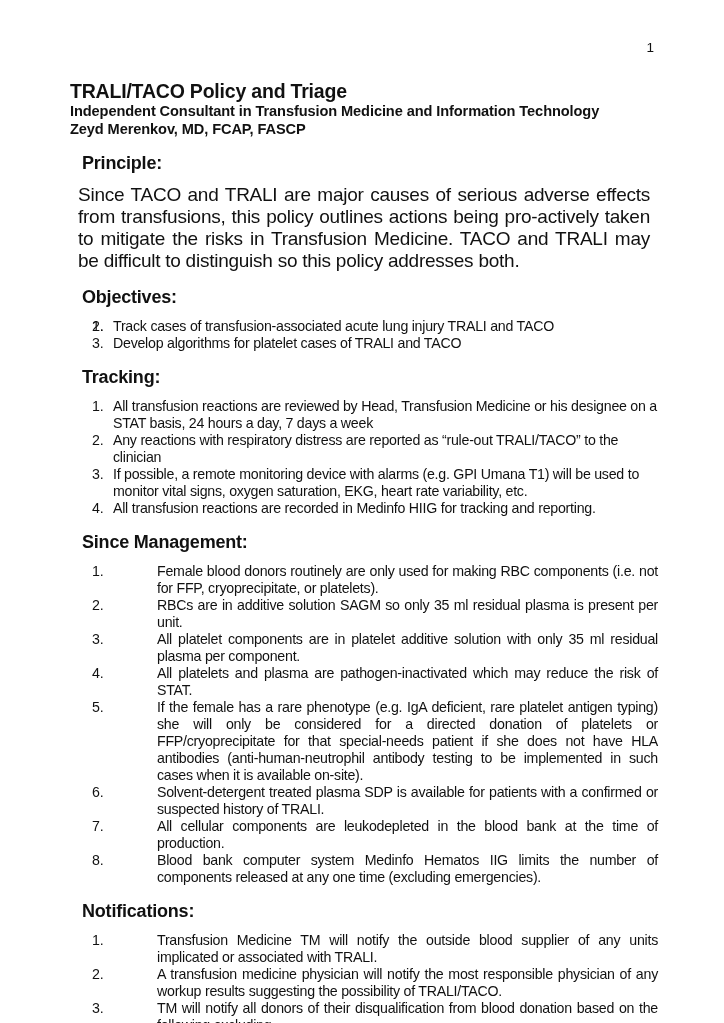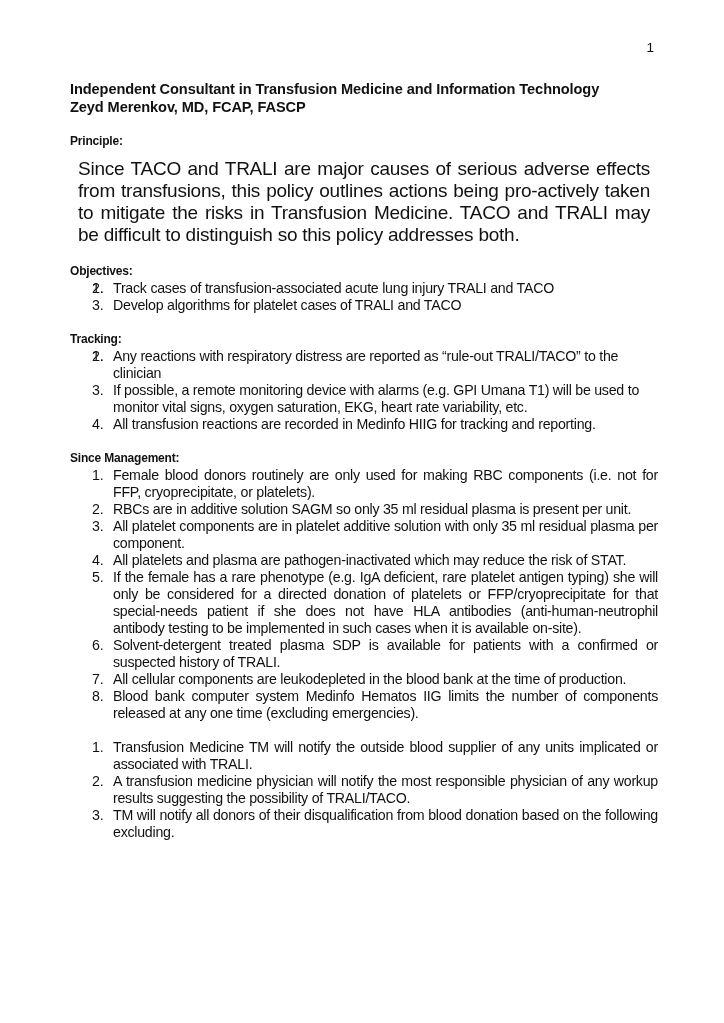--- a/index.html
+++ b/index.html
@@ -3,34 +3,35 @@
 <meta charset="utf-8">
 <style>
   html, body { margin: 0; padding: 0; background: #ffffff; }
   body { width: 724px; height: 1023px; position: relative; overflow: hidden;
          font-family: "Liberation Sans", sans-serif; color: #111111; }
   .page-num { position: absolute; top: 40px; right: 70px; font-size: 13.5px; }
   .content { position: absolute; left: 70px; top: 80px; width: 588px; }
   .title { font-size: 19.5px; font-weight: bold; line-height: 22px; margin: 0; letter-spacing: -0.2px; }
   .subtitle { font-size: 14.6px; font-weight: bold; line-height: 18px; margin: 0; letter-spacing: -0.1px; }
   .section { margin-top: 17px; }
-  .heading { font-size: 12px; font-weight: bold; line-height: 17px; margin: 0; letter-spacing: -0.2px; }
+  .heading { font-size: 18px; font-weight: bold; line-height: 17px; margin: 12px; letter-spacing: -0.2px; }
   .para { font-size: 19px; line-height: 22px; margin: 8px; letter-spacing: -0.25px; }
   ol { margin: 0; padding: 0; list-style: none; }
   li { position: relative; padding-left: 43px; font-size: 14.2px; line-height: 17px; letter-spacing: -0.25px; }
   li .num { position: absolute; left: 22px; top: 0; }
-  .justify li .txt { text-align: justify; display: block; }
+  .justify li .txt { text-align: justify; display: block; margin-left: 44px; }
 </style>
 </head>
 <body>
 
 <div class="page-num">1</div>
 
 <div class="content">
   <div>
+    <p class="title">TRALI/TACO Policy and Triage</p>
     <p class="subtitle">Independent Consultant in Transfusion Medicine and Information Technology</p>
     <p class="subtitle">Zeyd Merenkov, MD, FCAP, FASCP</p>
   </div>
 
   <div class="section">
     <p class="heading">Principle:</p>
     <p class="para" style="text-align: justify;">Since TACO and TRALI are major causes of serious adverse effects from transfusions, this policy outlines actions being pro-actively taken to mitigate the risks in Transfusion Medicine. TACO and TRALI may be difficult to distinguish so this policy addresses both.</p>
   </div>
 
   <div class="section">
@@ -38,21 +39,21 @@
     <ol>
       <li><span class="num">1.</span></li>
       <li><span class="num">2.</span><span class="txt">Track cases of transfusion-associated acute lung injury TRALI and TACO</span></li>
       <li><span class="num">3.</span><span class="txt">Develop algorithms for platelet cases of TRALI and TACO</span></li>
     </ol>
   </div>
 
   <div class="section">
     <p class="heading">Tracking:</p>
     <ol>
-      <li><span class="num">1.</span></li>
+      <li><span class="num">1.</span><span class="txt">All transfusion reactions are reviewed by Head, Transfusion Medicine or his designee on a STAT basis, 24 hours a day, 7 days a week</span></li>
       <li><span class="num">2.</span><span class="txt">Any reactions with respiratory distress are reported as “rule-out TRALI/TACO” to the clinician</span></li>
       <li><span class="num">3.</span><span class="txt">If possible, a remote monitoring device with alarms (e.g. GPI Umana T1) will be used to monitor vital signs, oxygen saturation, EKG, heart rate variability, etc.</span></li>
       <li><span class="num">4.</span><span class="txt">All transfusion reactions are recorded in Medinfo HIIG for tracking and reporting.</span></li>
     </ol>
   </div>
 
   <div class="section">
     <p class="heading">Since Management:</p>
     <ol class="justify">
       <li>
@@ -84,20 +85,21 @@
           <span class="txt">All cellular components are leukodepleted in the blood bank at the time of production.</span>
         </li>
       <li>
           <span class="num">8.</span>
           <span class="txt">Blood bank computer system Medinfo Hematos IIG limits the number of components released at any one time (excluding emergencies).</span>
         </li>
     </ol>
   </div>
 
   <div class="section">
+    <p class="heading">Notifications:</p>
     <ol class="justify">
       <li>
           <span class="num">1.</span>
           <span class="txt">Transfusion Medicine TM will notify the outside blood supplier of any units implicated or associated with TRALI.</span>
         </li>
       <li>
           <span class="num">2.</span>
           <span class="txt">A transfusion medicine physician will notify the most responsible physician of any workup results suggesting the possibility of TRALI/TACO.</span>
         </li>
       <li>

